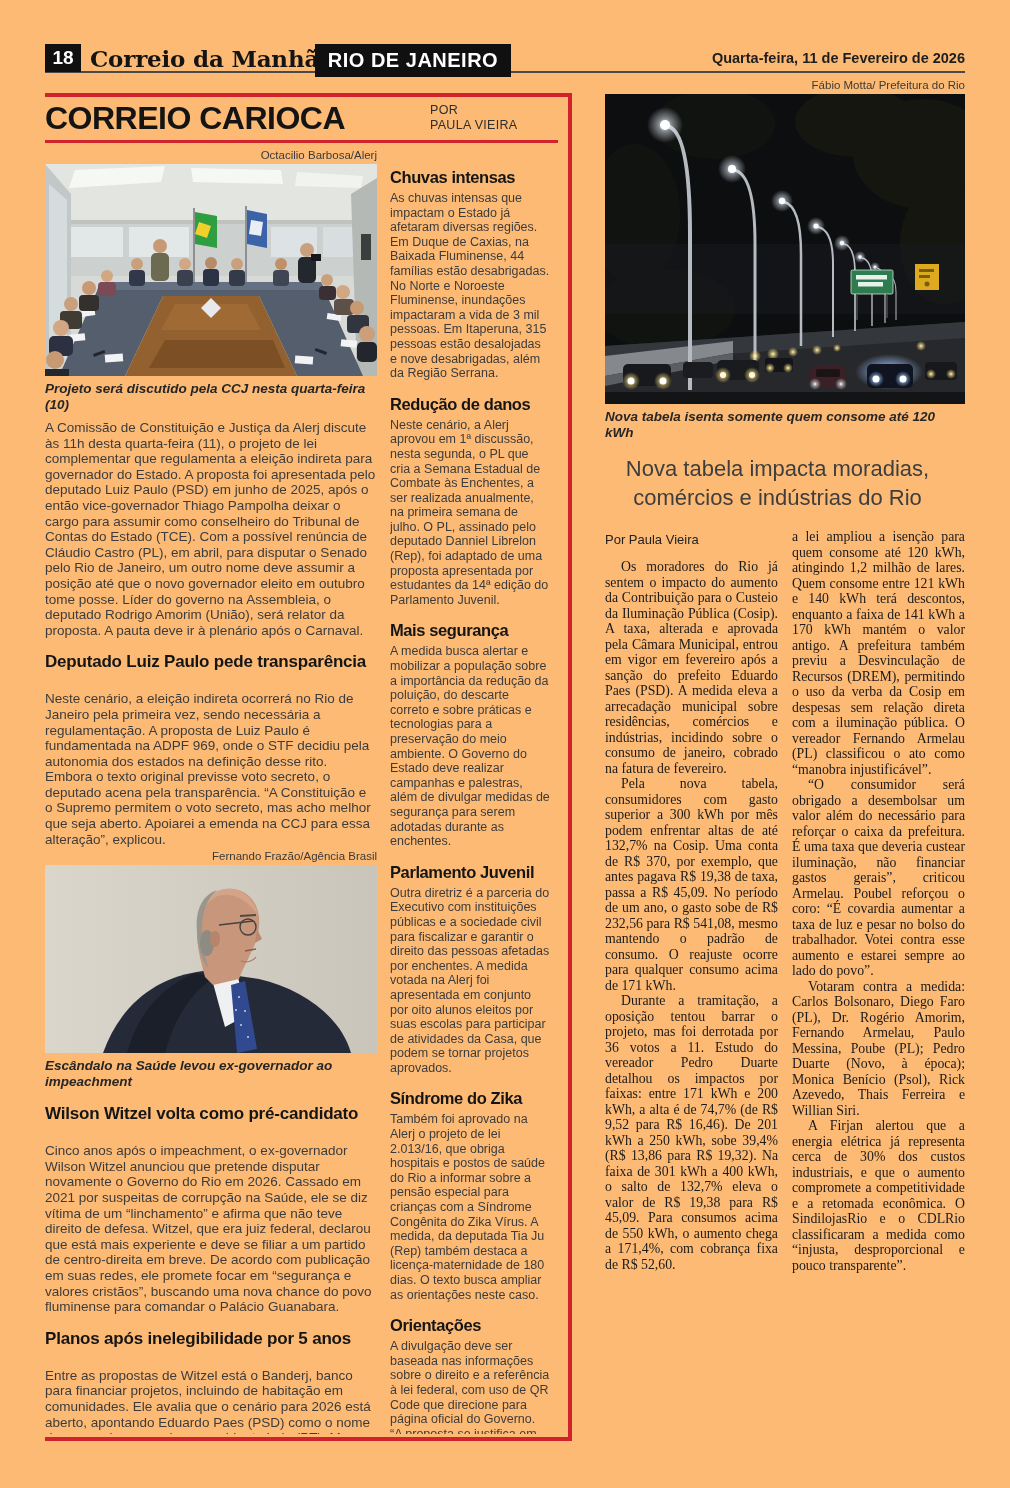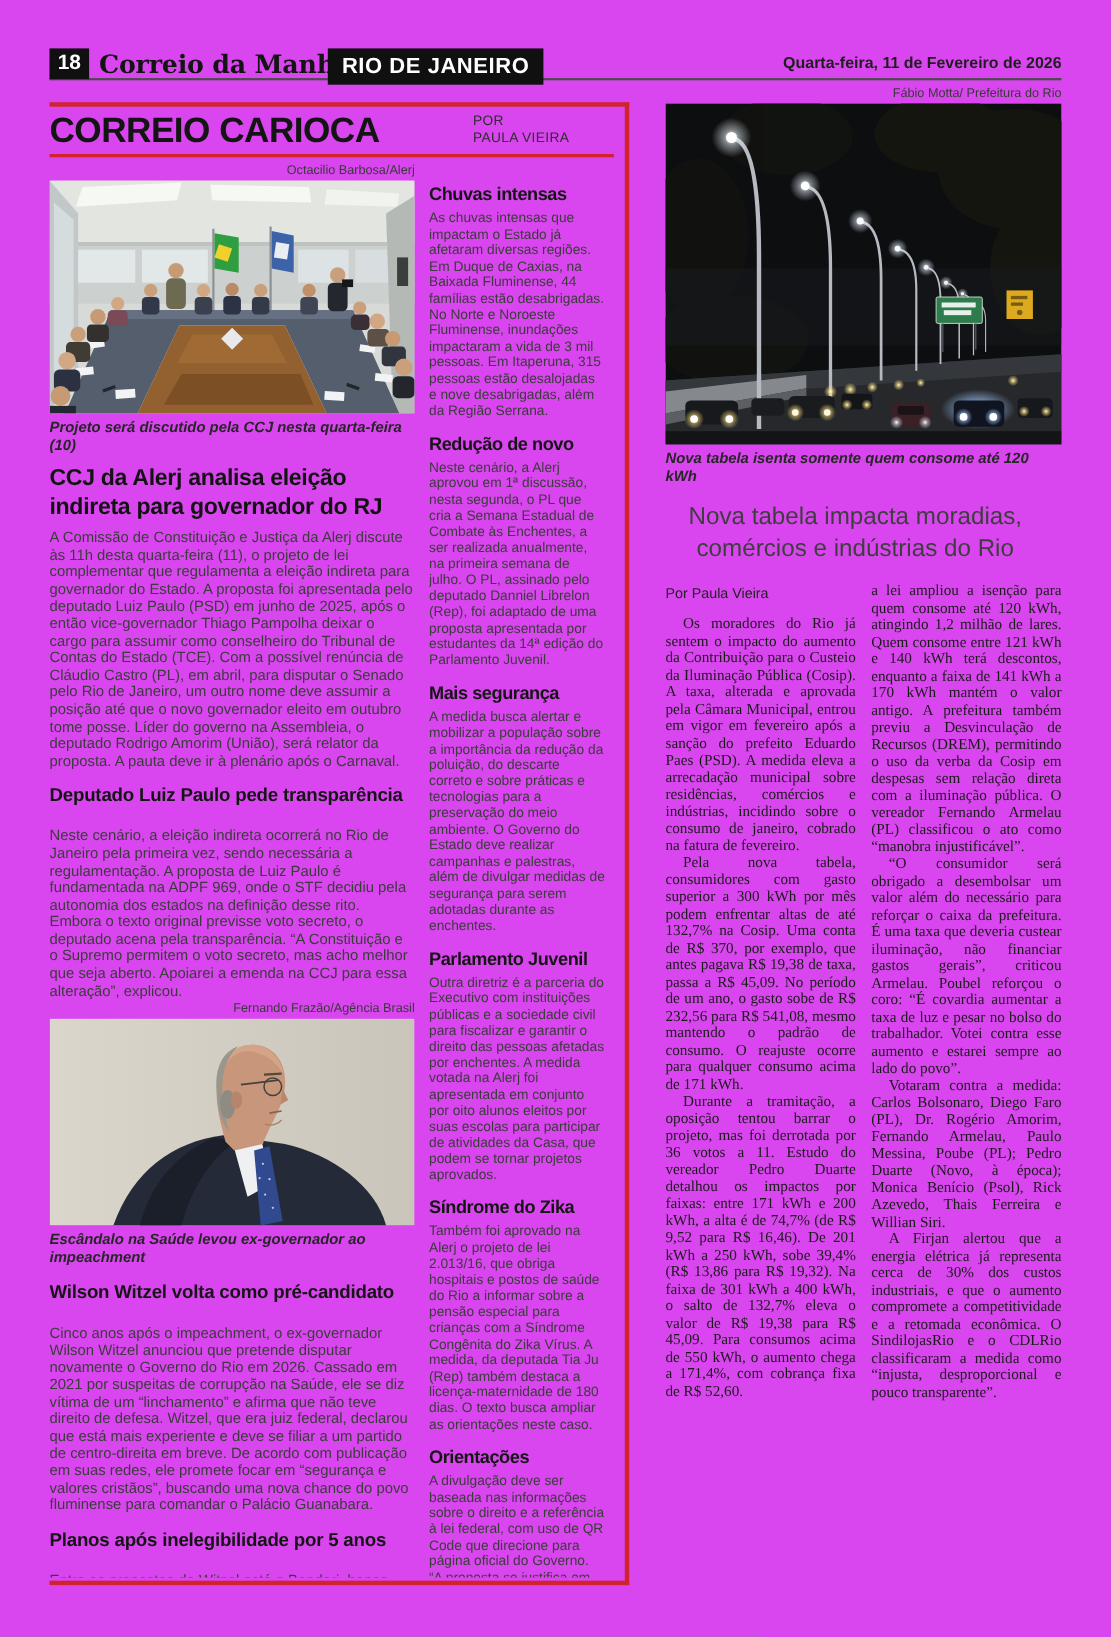--- a/index.html
+++ b/index.html
@@ -1,24 +1,24 @@
 <!DOCTYPE html>
 <html lang="pt"><head>
 <meta charset="utf-8">
 <style>
   html,body{margin:0;padding:0;background:#888;}
-  .page{position:relative;width:1010px;height:1488px;background:#d946ef;margin:0 auto;
+  .page{position:relative;width:1010px;height:1488px;background:#fdba74;margin:0 auto;
         font-family:"Liberation Sans",sans-serif;overflow:hidden;color:#222;}
   
   .hdr-num{position:absolute;left:45px;top:44px;width:36px;height:28px;background:#101010;color:#fff;
            font-weight:700;font-size:19px;text-align:center;line-height:28px;}
   .hdr-logo{position:absolute;left:90px;top:45px;font-family:"DejaVu Serif",serif;font-weight:700;
             font-size:23px;color:#141414;letter-spacing:-.2px;}
   .hdr-rule{position:absolute;left:45px;top:71px;width:920px;height:2px;background:#4a4a4a;}
-  .hdr-banner{position:absolute;left:298px;top:44px;width:196px;height:33px;background:#101010;color:#fff;
+  .hdr-banner{position:absolute;left:315px;top:44px;width:196px;height:33px;background:#101010;color:#fff;
               font-weight:700;font-size:20px;text-align:center;line-height:33px;letter-spacing:.5px;}
   .hdr-date{position:absolute;right:45px;top:50px;font-size:14.5px;color:#1e1e1e;font-weight:bold;}
   
   .rred{position:absolute;background:#d0232b;}
   .rule-top{left:45px;top:93px;width:527px;height:4px;}
   .rule-right{left:568px;top:93px;width:4px;height:1348px;}
   .rule-bottom{left:45px;top:1437px;width:527px;height:4px;}
   .rule-title{left:45px;top:140px;width:513px;height:3px;}
   
   .cc-titlerow{position:absolute;left:45px;top:100px;width:513px;height:38px;}
@@ -164,21 +164,20 @@
           <rect x="289" y="135" width="20" height="16" rx="4" fill="#5d5147"></rect>
         <circle cx="312" cy="144" r="7" fill="#c79a74"></circle>
           <rect x="302" y="151" width="22" height="18" rx="4" fill="#30353f"></rect>
         <circle cx="322" cy="170" r="8" fill="#caa07c"></circle>
           <rect x="312" y="178" width="20" height="20" rx="5" fill="#23272d"></rect>
       </g>
     </svg>
 
     <div class="caption">Projeto será discutido pela CCJ nesta quarta-feira (10)</div>
 
-    <h2 class="cc-headline">CCJ da Alerj analisa eleição indireta para governador do RJ</h2>
     <p class="cc-body">A Comissão de Constituição e Justiça da Alerj discute às 11h desta quarta-feira (11), o projeto de lei complementar que regulamenta a eleição indireta para governador do Estado. A proposta foi apresentada pelo deputado Luiz Paulo (PSD) em junho de 2025, após o então vice-governador Thiago Pampolha deixar o cargo para assumir como conselheiro do Tribunal de Contas do Estado (TCE). Com a possível renúncia de Cláudio Castro (PL), em abril, para disputar o Senado pelo Rio de Janeiro, um outro nome deve assumir a posição até que o novo governador eleito em outubro tome posse. Líder do governo na Assembleia, o deputado Rodrigo Amorim (União), será relator da proposta. A pauta deve ir à plenário após o Carnaval.</p>
 
     <h3 class="cc-subhead">Deputado Luiz Paulo pede transparência</h3>
     <p class="cc-body cc-body2">Neste cenário, a eleição indireta ocorrerá no Rio de Janeiro pela primeira vez, sendo necessária a regulamentação. A proposta de Luiz Paulo é fundamentada na ADPF 969, onde o STF decidiu pela autonomia dos estados na definição desse rito. Embora o texto original previsse voto secreto, o deputado acena pela transparência. “A Constituição e o Supremo permitem o voto secreto, mas acho melhor que seja aberto. Apoiarei a emenda na CCJ para essa alteração”, explicou.</p>
 
     <div class="credit">Fernando Frazão/Agência Brasil</div>
 
     <svg class="photo" width="332" height="188" viewBox="0 0 332 188">
       <defs>
         <linearGradient id="wbg" x1="0" y1="0" x2="1" y2="0">
@@ -228,21 +227,21 @@
     <h3 class="cc-subhead">Planos após inelegibilidade por 5 anos</h3>
     <p class="cc-body cc-body2">Entre as propostas de Witzel está o Banderj, banco para financiar projetos, incluindo de habitação em comunidades. Ele avalia que o cenário para 2026 está aberto, apontando Eduardo Paes (PSD) como o nome da esquerda por apoiar o presidente Lula (PT). Mesmo após ter sido declarado inelegível por cinco anos, o ex-juiz aposta em uma virada no debate político, com “menos improviso e mais método”.</p>
   </div>
 
   <div class="cc-mid">
     <div class="mid-section first">
       <h3>Chuvas intensas</h3>
       <p>As chuvas intensas que impactam o Estado já afetaram diversas regiões. Em Duque de Caxias, na Baixada Fluminense, 44 famílias estão desabrigadas. No Norte e Noroeste Fluminense, inundações impactaram a vida de 3 mil pessoas. Em Itaperuna, 315 pessoas estão desalojadas e nove desabrigadas, além da Região Serrana.</p>
     </div>
     <div class="mid-section">
-      <h3>Redução de novo</h3>
+      <h3>Redução de danos</h3>
       <p>Neste cenário, a Alerj aprovou em 1ª discussão, nesta segunda, o PL que cria a Semana Estadual de Combate às Enchentes, a ser realizada anualmente, na primeira semana de julho. O PL, assinado pelo deputado Danniel Librelon (Rep), foi adaptado de uma proposta apresentada por estudantes da 14ª edição do Parlamento Juvenil.</p>
     </div>
     <div class="mid-section">
       <h3>Mais segurança</h3>
       <p>A medida busca alertar e mobilizar a população sobre a importância da redução da poluição, do descarte correto e sobre práticas e tecnologias para a preservação do meio ambiente. O Governo do Estado deve realizar campanhas e palestras, além de divulgar medidas de segurança para serem adotadas durante as enchentes.</p>
     </div>
     <div class="mid-section">
       <h3>Parlamento Juvenil</h3>
       <p>Outra diretriz é a parceria do Executivo com instituições públicas e a sociedade civil para fiscalizar e garantir o direito das pessoas afetadas por enchentes. A medida votada na Alerj foi apresentada em conjunto por oito alunos eleitos por suas escolas para participar de atividades da Casa, que podem se tornar projetos aprovados.</p>
     </div>

